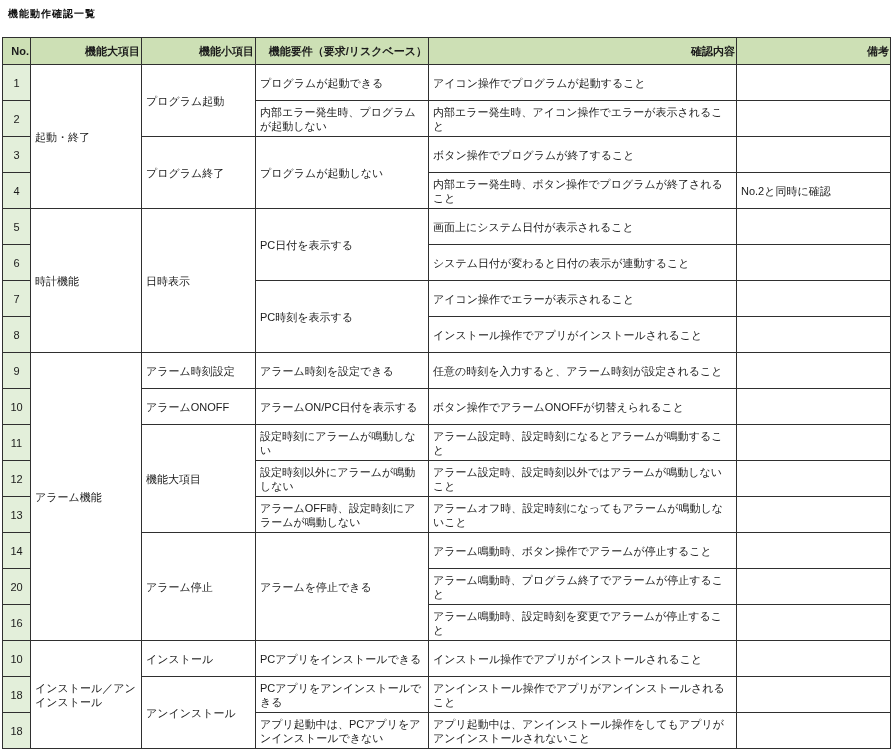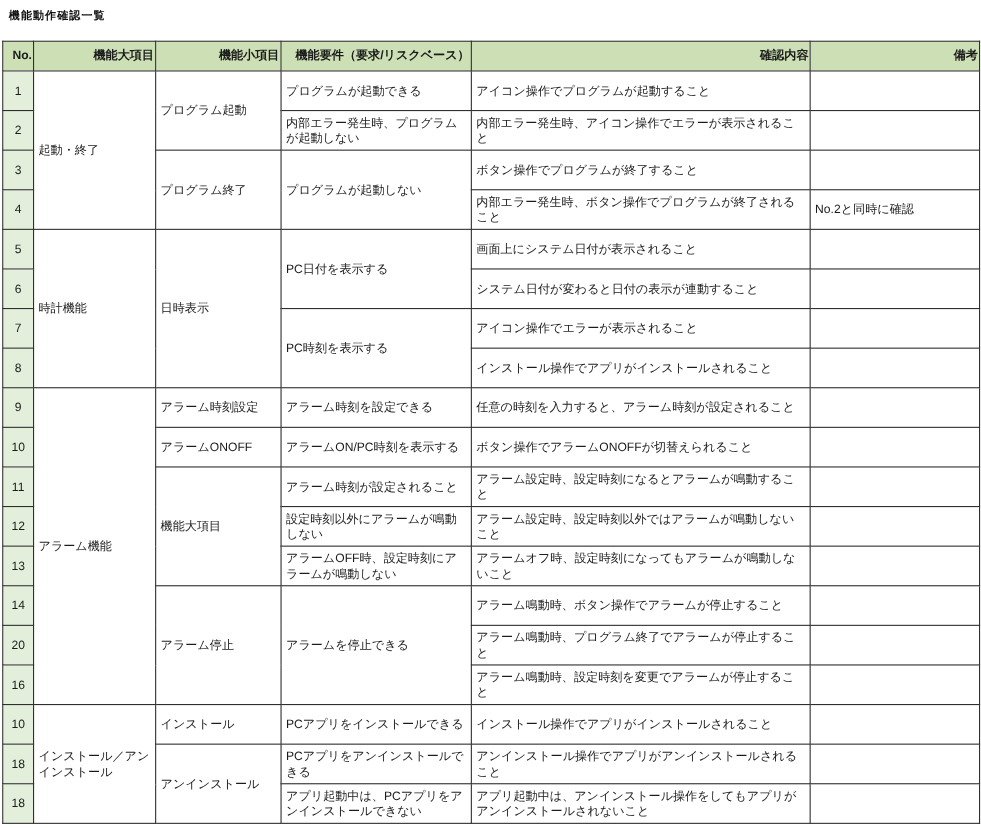--- a/index.html
+++ b/index.html
@@ -111,28 +111,28 @@
         <td class="col-no">9</td>
         <td class="col-major" rowspan="8">アラーム機能</td>
         <td class="col-minor">アラーム時刻設定</td>
         <td class="col-req">アラーム時刻を設定できる</td>
         <td class="col-check">任意の時刻を入力すると、アラーム時刻が設定されること</td>
         <td class="col-note"></td>
       </tr>
       <tr>
         <td class="col-no">10</td>
         <td class="col-minor">アラームONOFF</td>
-        <td class="col-req">アラームON/PC時刻を表示する</td>
+        <td class="col-req">アラームON/PC日付を表示する</td>
         <td class="col-check">ボタン操作でアラームONOFFが切替えられること</td>
         <td class="col-note"></td>
       </tr>
       <tr>
         <td class="col-no">11</td>
         <td class="col-minor" rowspan="3">機能大項目</td>
-        <td class="col-req">アラーム時刻が設定されること</td>
+        <td class="col-req">設定時刻にアラームが鳴動しない</td>
         <td class="col-check">アラーム設定時、設定時刻になるとアラームが鳴動すること</td>
         <td class="col-note"></td>
       </tr>
       <tr>
         <td class="col-no">12</td>
         <td class="col-req">設定時刻以外にアラームが鳴動しない</td>
         <td class="col-check">アラーム設定時、設定時刻以外ではアラームが鳴動しないこと</td>
         <td class="col-note"></td>
       </tr>
       <tr>

